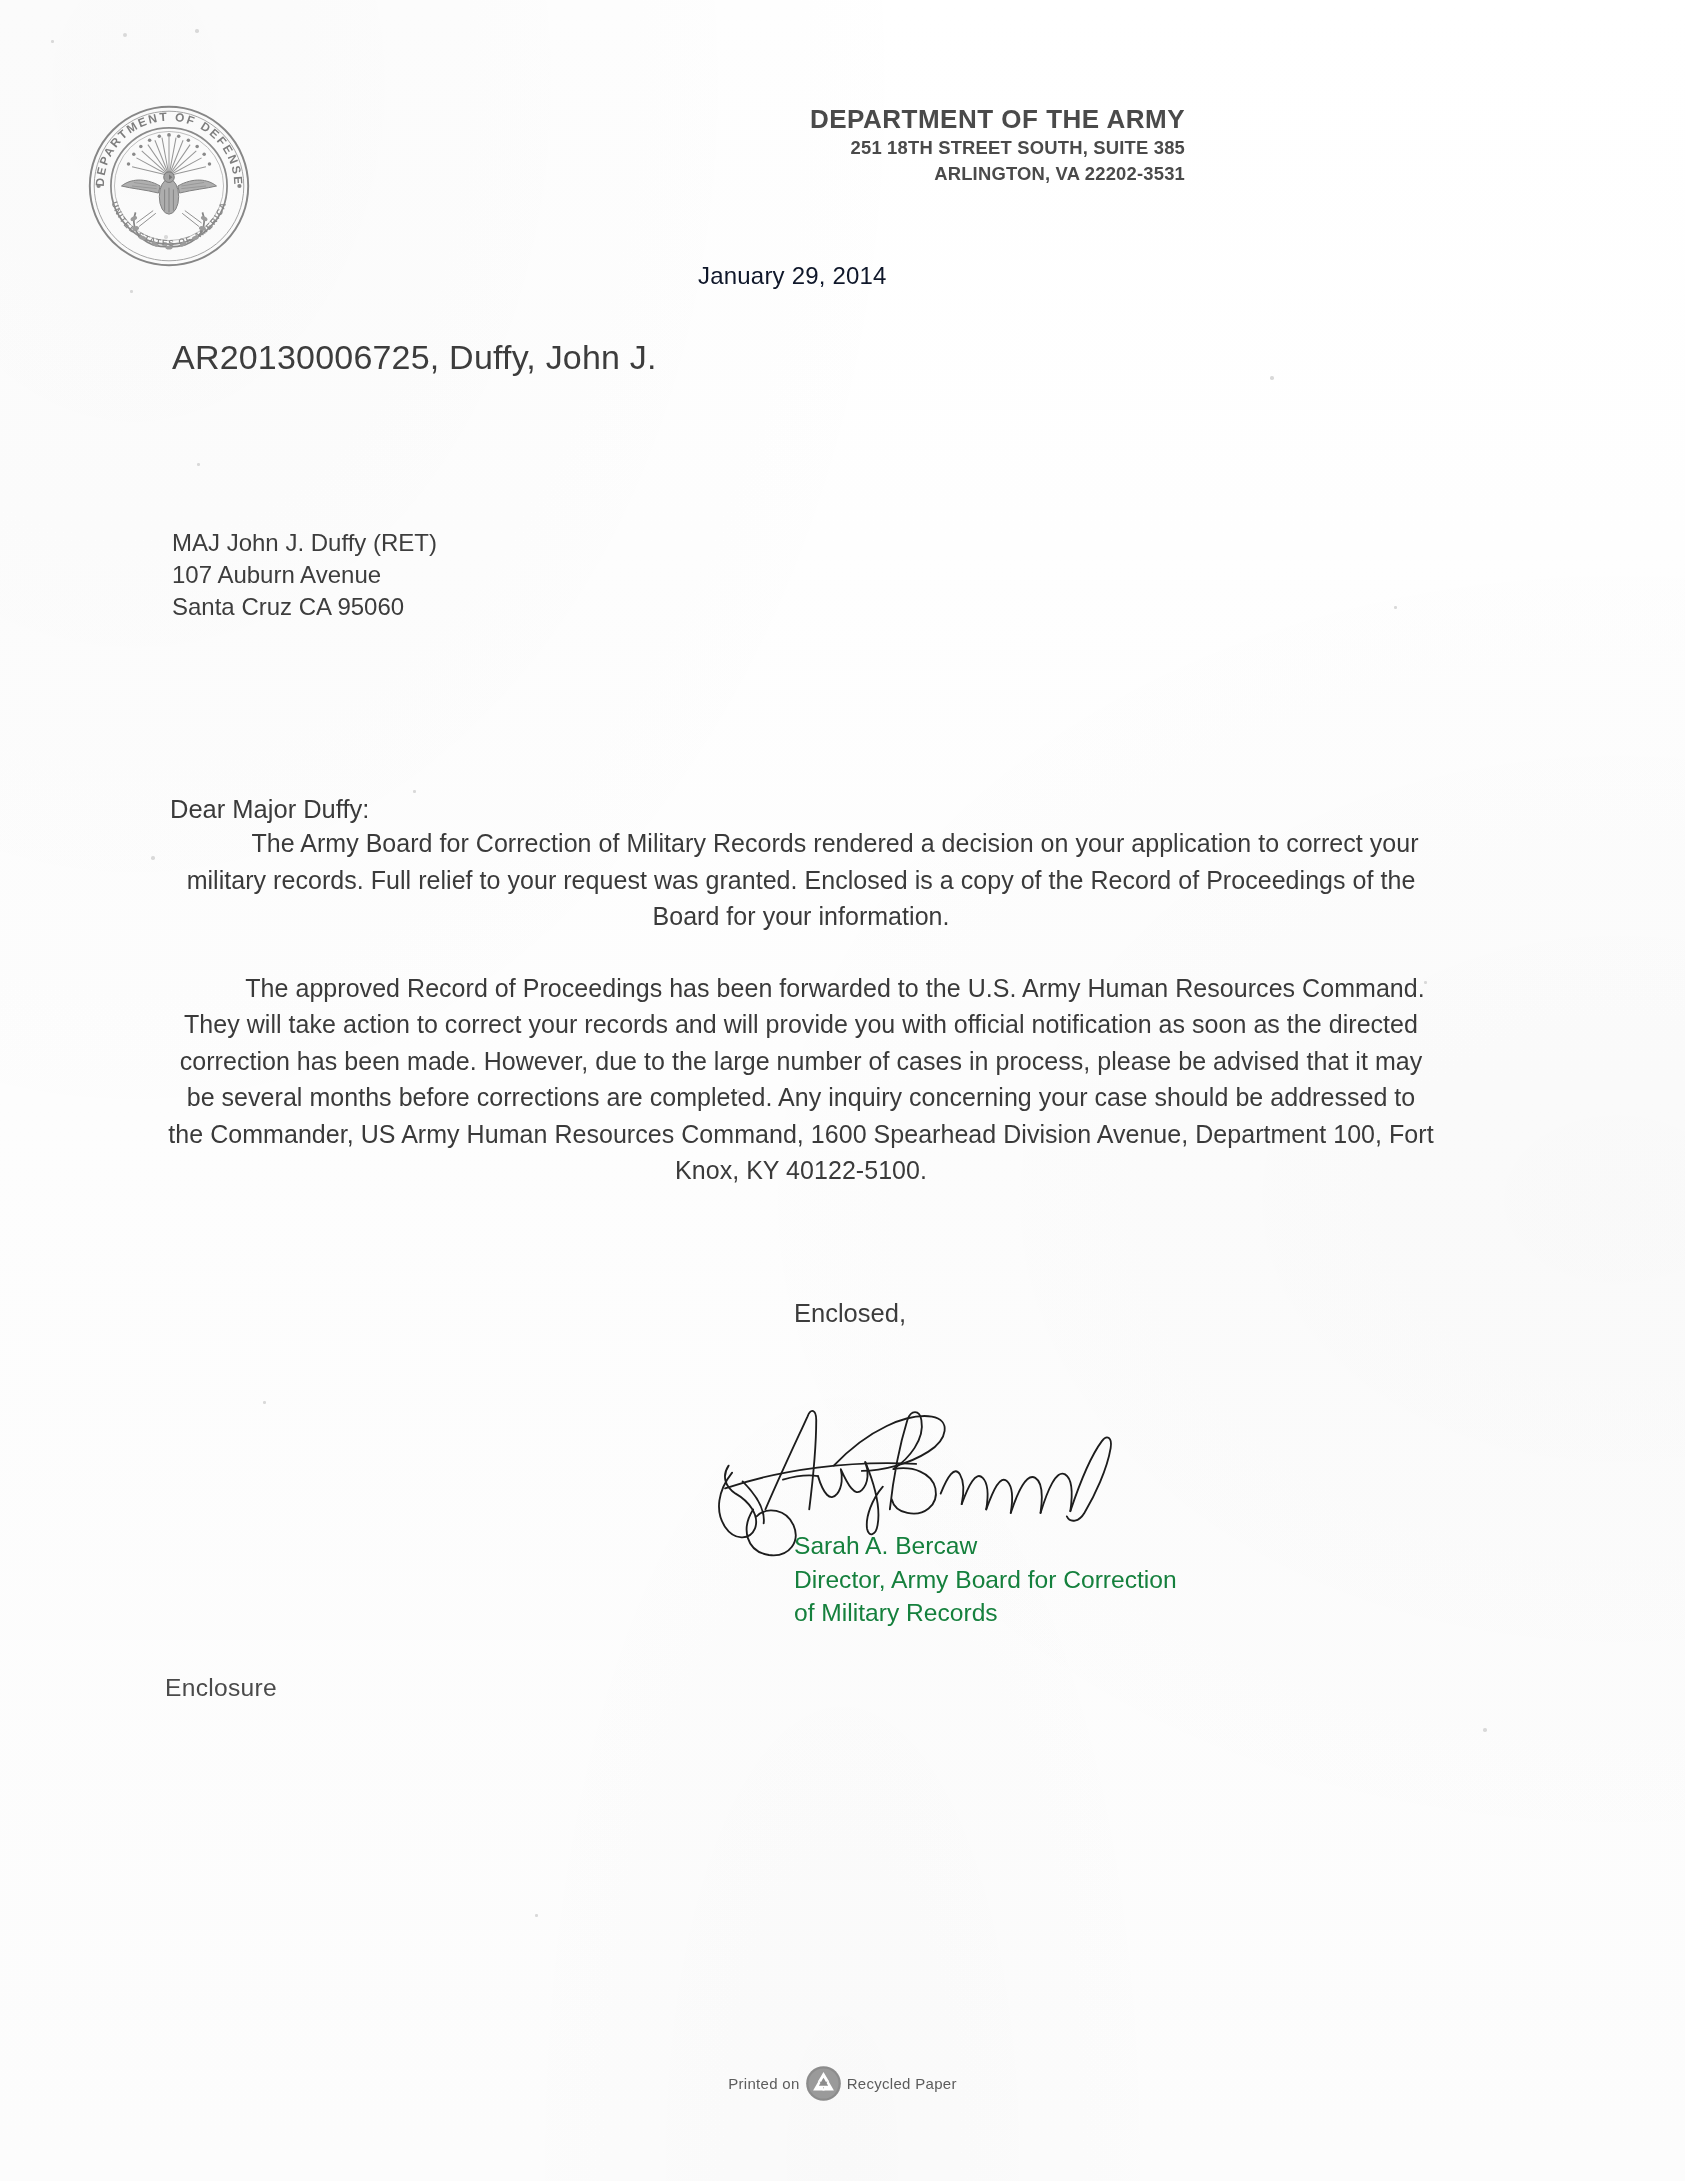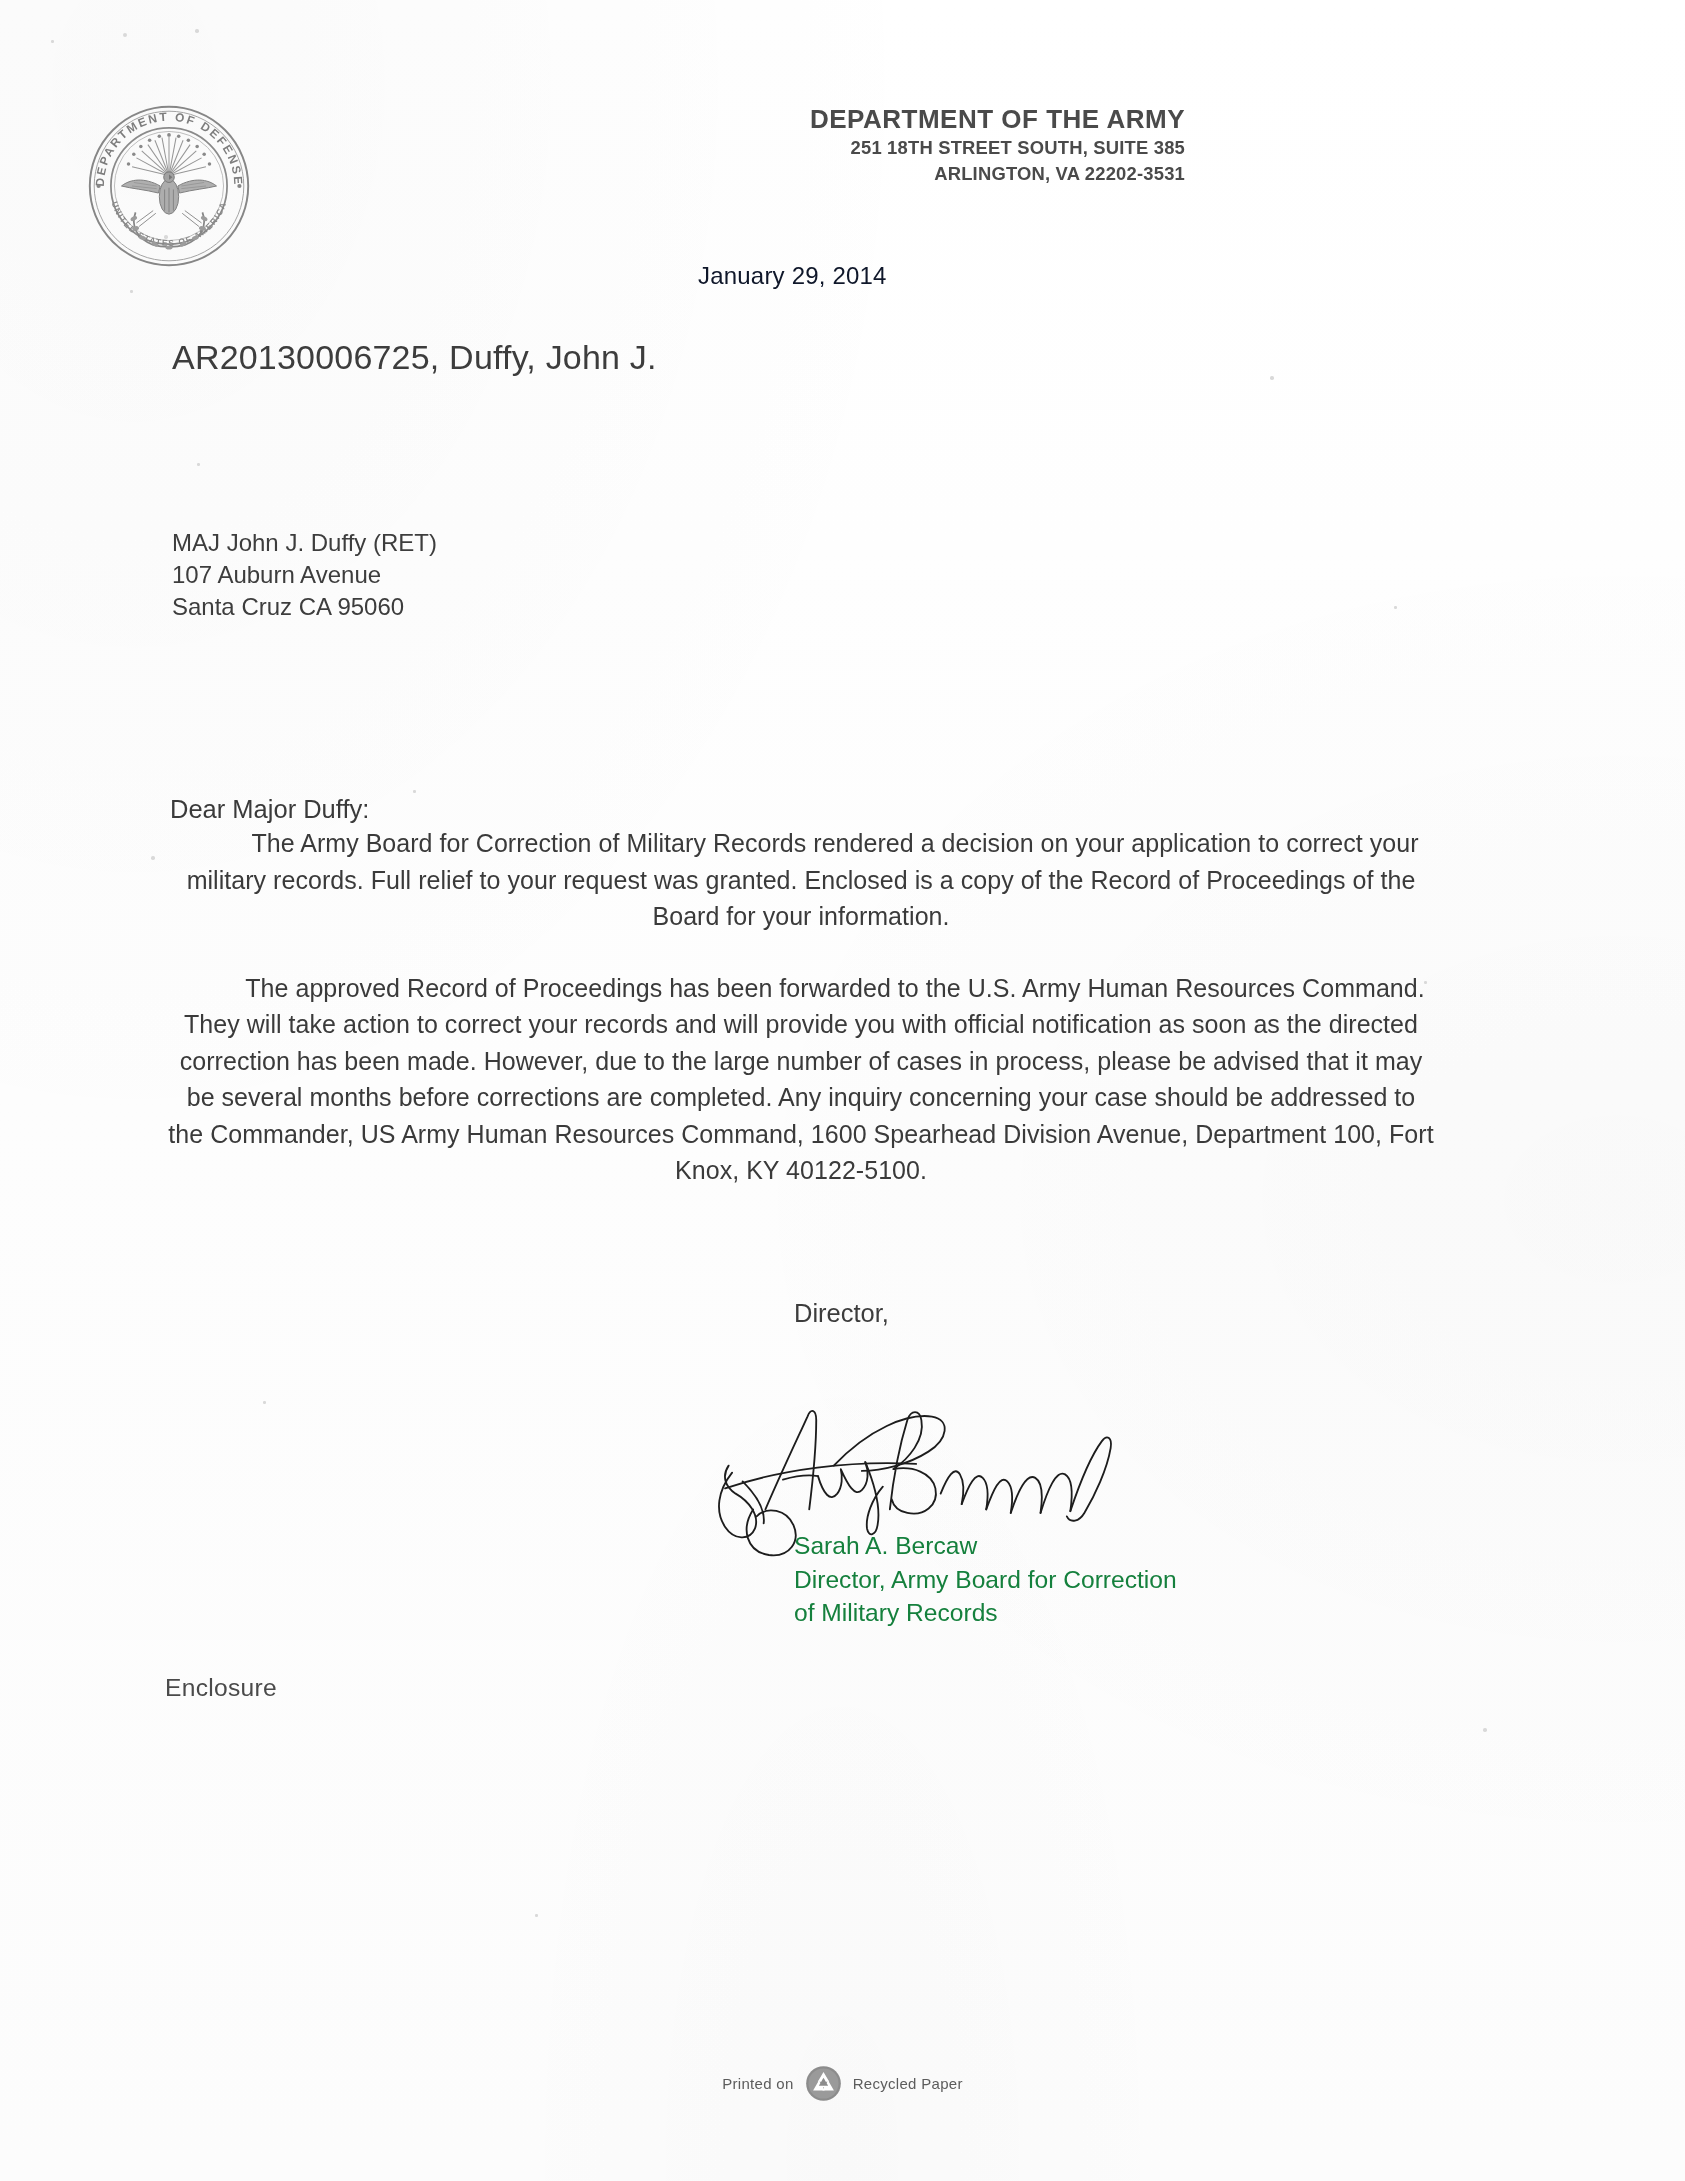--- a/index.html
+++ b/index.html
@@ -179,21 +179,21 @@
 
   
   .footer {
     position: absolute;
     left: 0;
     top: 2065px;
     width: 1685px;
     display: flex;
     align-items: center;
     justify-content: center;
-    gap: 11px;
+    gap: 5px;
     color: #5c5c5c;
     font-size: 15px;
     letter-spacing: 0.3px;
   }
   .recycle-glyph { width: 37px; height: 37px; display: block; }
 </style>
 </head>
 <body>
 
 <div class="page">
@@ -328,21 +328,21 @@
     <div>Santa Cruz CA  95060</div>
   </div>
 
   <div class="salutation">Dear Major Duffy:</div>
 
   <div class="body-block">
     <p>The Army Board for Correction of Military Records rendered a decision on your application to correct your military records.  Full relief to your request was granted.  Enclosed is a copy of the Record of Proceedings of the Board for your information.</p>
     <p>The approved Record of Proceedings has been forwarded to the U.S. Army Human Resources Command.  They will take action to correct your records and will provide you with official notification as soon as the directed correction has been made.  However, due to the large number of cases in process, please be advised that it may be several months before corrections are completed.  Any inquiry concerning your case should be addressed to the Commander, US Army Human Resources Command, 1600 Spearhead Division Avenue, Department 100, Fort Knox, KY 40122-5100.</p>
   </div>
 
-  <div class="closing">Director,</div>
+  <div class="closing">Enclosed,</div>
 
   <div class="sig-area">
     <div class="sig-ink">
       <svg viewBox="0 0 700 210" xmlns="http://www.w3.org/2000/svg">
         <g fill="none" stroke="#1d1d1d" stroke-width="2.1" stroke-linecap="round" stroke-linejoin="round">
 
           <path d="M 34,108 C 18,128 14,152 26,170 C 36,185 54,186 60,172
                    C 66,156 52,140 38,132 C 26,124 22,112 30,100"></path>
           <path d="M 46,118 C 60,132 72,150 70,166"></path>
 

